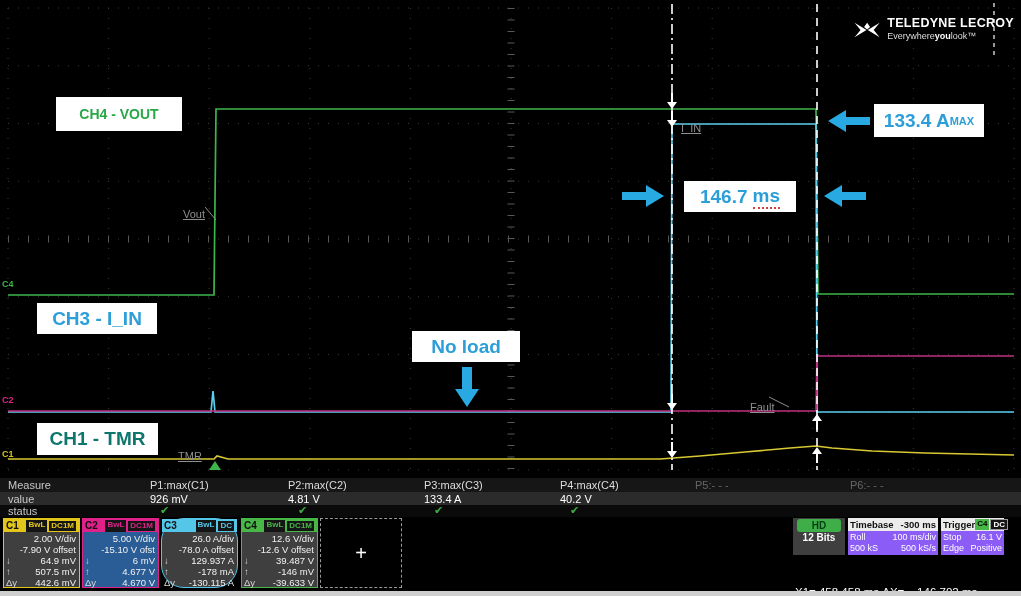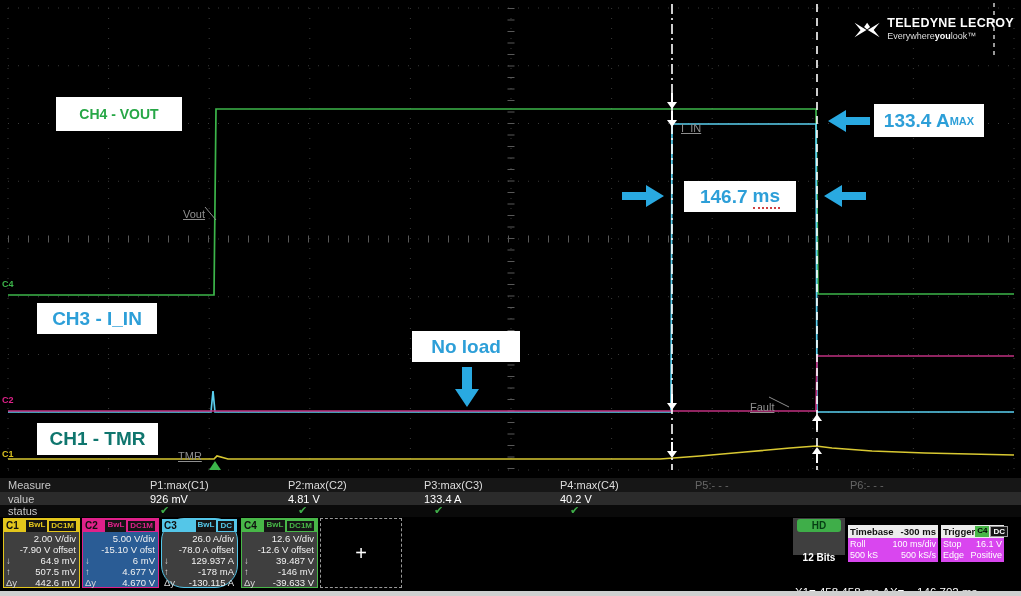--- a/index.html
+++ b/index.html
@@ -62,23 +62,23 @@
   .chrow{display:flex;justify-content:space-between;font-size:9.5px;color:#f2f2f2;height:11px;line-height:11px;}
   .chrow .g{color:#d8d8d8;width:14px;}
   .chrow .v{flex:1;text-align:right;white-space:nowrap;}
 
   .plusbox{position:absolute;left:320px;top:1px;width:80px;height:68px;border:1px dashed #999;
            color:#fff;display:flex;align-items:center;justify-content:center;font-size:20px;}
 
   .hdbox{position:absolute;left:793px;top:1px;width:52px;height:37px;background:#3f3f3f;}
   .hdbadge{margin:1px 4px 0 4px;height:13px;background:#3fae49;border-radius:3px;color:#073;
            display:flex;align-items:center;justify-content:center;font-size:10px;font-weight:bold;color:#063e14;}
-  .hdbits{text-align:center;color:#fff;font-size:10px;font-weight:bold;margin-top:20px;}
-
-  .infobox{position:absolute;top:8px;background:#d946ef;}
+  .hdbits{text-align:center;color:#fff;font-size:10px;font-weight:bold;margin-top:0;}
+
+  .infobox{position:absolute;top:1px;background:#8b5cf6;}
   #tb-box{left:848px;width:90px;height:37px;}
   #tr-box{left:941px;width:63px;height:37px;}
   .infohead{height:13px;background:#ececec;color:#111;font-size:9.5px;font-weight:bold;
             display:flex;align-items:center;justify-content:space-between;padding:0 2px;}
   .inforow{display:flex;justify-content:space-between;font-size:9px;color:#fff;padding:0 2px;height:11px;line-height:12px;}
   .c4badge{background:#48b748;color:#000;font-size:8px;font-weight:bold;padding:0 2px;line-height:10px;}
   .dcbadge{background:#151515;color:#fff;font-size:8px;font-weight:bold;padding:0 2px;border:1px solid #999;line-height:9px;margin-left:1px;}
 
   .xreadout{position:absolute;left:795px;top:38px;color:#fff;font-size:11.5px;line-height:15px;white-space:pre;}
 

